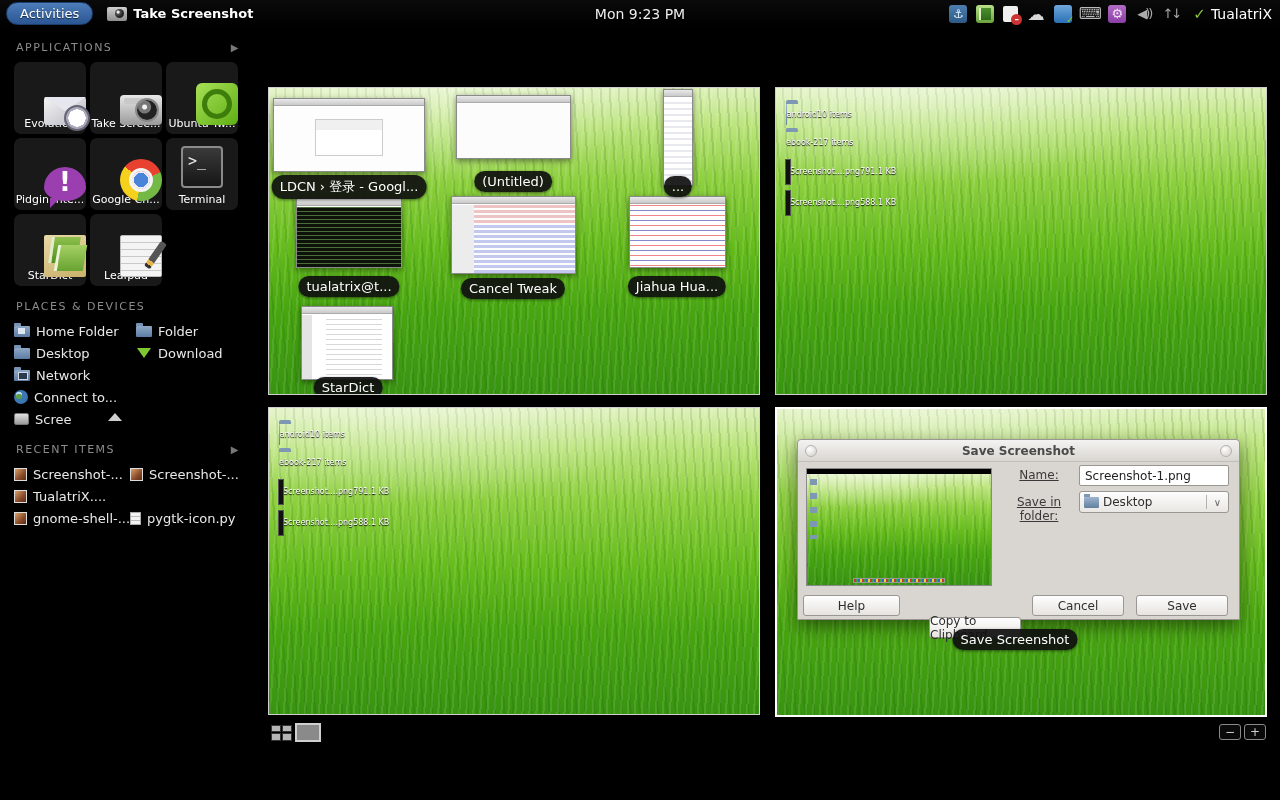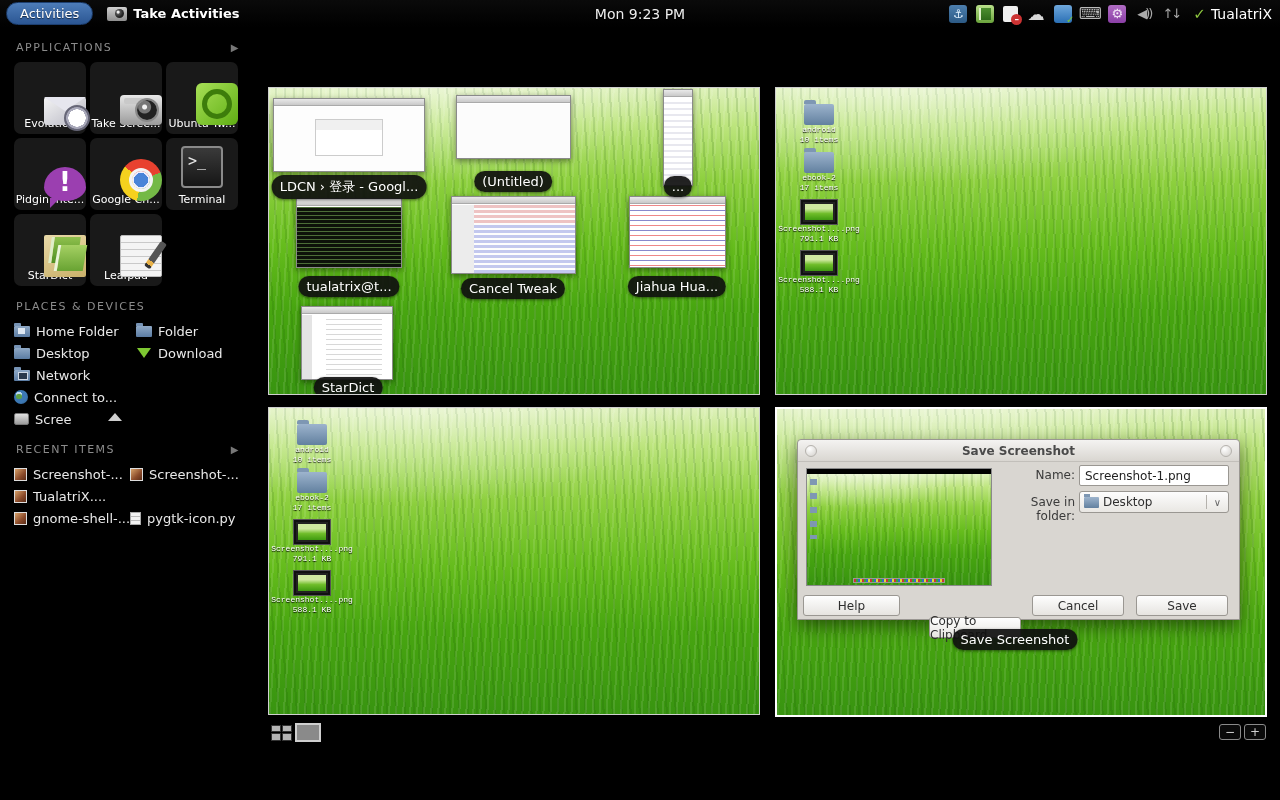--- a/index.html
+++ b/index.html
@@ -117,21 +117,21 @@
   .bd-tweak { background:repeating-linear-gradient(180deg,#c3c8ee 0 3px,#fdfdfd 3px 5px); border-left:22px solid #ececec; }
   .bd-tweak::before { content:""; position:absolute; left:0; top:0; right:0; height:26%;
     background:repeating-linear-gradient(180deg,#eec3c3 0 3px,#fdfdfd 3px 5px); }
   .bd-chat { background:repeating-linear-gradient(180deg,#e88 0 1px,#fff 1px 5px,#88c 5px 6px,#fff 6px 10px); }
   .bd-doc { background:#fff; border-left:10px solid #e4e4e4;
     background-image:repeating-linear-gradient(180deg, transparent 0 4px, #d8d8d8 4px 5px); background-size:70% 100%; background-position:60% 0; background-repeat:no-repeat; }
   .wlabel { position:absolute; transform:translateX(-50%); background:rgba(15,15,15,.92); color:#fff;
     font-size:13px; padding:3px 8px; border-radius:14px; white-space:nowrap; box-shadow:0 1px 3px rgba(0,0,0,.5); }
 
   .dicons { position:absolute; left:10px; top:16px; width:66px; display:flex; flex-direction:column; gap:7px; }
-  .ditem { display:flex; flex-direction:column; align-items:center;font-family:Liberation Mono, monospace; }
+  .ditem { display:flex; flex-direction:row; align-items:center; }
   .dfold { width:30px; height:21px; background:linear-gradient(#9db4cd,#62809f); border-radius:2px; position:relative; }
   .dfold::before { content:""; position:absolute; left:0; top:-4px; width:12px; height:4px; background:#7e97b3; border-radius:2px 2px 0 0; }
   .dshot { width:36px; height:24px; background:#222; border:2px solid #111; box-shadow:0 0 0 1px #555; position:relative; }
   .dshot::after { content:""; position:absolute; inset:2px; background:linear-gradient(180deg,#cfe9a0 0 30%,#6fbd2a 60%,#3f9a10); }
   .dlab { font-size:8px; color:#fff; text-shadow:0 1px 1px #000; line-height:1.25; text-align:center; white-space:nowrap; }
 
   
   #dialog { position:absolute; left:20px; top:30px; width:443px; height:181px; background:#d9d6d1;
     border:1px solid #9a9792; border-radius:4px 4px 0 0; box-shadow:0 6px 18px rgba(0,0,0,.5); font-size:12px; color:#2e2e2e; }
   #dlg-tb { height:22px; background:linear-gradient(#f4f3f1,#d9d6d1); border-bottom:1px solid #c2bfba; border-radius:4px 4px 0 0;
@@ -139,21 +139,21 @@
   .tbdot { position:absolute; top:5px; width:12px; height:12px; border-radius:50%; background:radial-gradient(circle at 35% 30%, #fff, #d2cfca); border:1px solid #b5b2ad; }
   .tbdot.l { left:7px; } .tbdot.r { right:7px; }
   #dlg-preview { position:absolute; left:8px; top:28px; width:186px; height:118px; border:1px solid #8a8a8a; background:#fff; }
   #dlg-preview .mini-top { height:5px; background:#000; }
   #dlg-preview .mini-grass { position:absolute; left:0; right:0; top:5px; bottom:0; }
   #dlg-preview .mini-dock { position:absolute; left:25%; bottom:2px; width:50%; height:5px; background:#ddd; border:1px solid #999;
     background-image:repeating-linear-gradient(90deg,#c33 0 2px,#3a3 2px 4px,#36c 4px 6px,#dd3 6px 8px); }
   #dlg-preview .mini-icons { position:absolute; left:3px; top:10px; width:7px; height:60px;
     background:repeating-linear-gradient(180deg,#7e97b3 0 6px,transparent 6px 14px); }
   .frow { position:absolute; left:205px; width:230px; display:flex; align-items:center; }
-  .flabel { width:72px; text-align:right; color:#3a3a3a; }
+  .flabel { width:72px; text-align:center; color:#3a3a3a;text-decoration:underline; }
   .frow.r2 .flabel { width:72px; }
   #name-input { position:absolute; left:281px; top:25px; width:150px; height:21px; background:#fff; border:1px solid #9a9792;
     border-radius:2px; font-size:12px; font-family:inherit; padding:0 5px; color:#222; }
   #folder-combo { position:absolute; left:281px; top:51px; width:150px; height:22px; background:linear-gradient(#fdfdfd,#e9e7e3);
     border:1px solid #9a9792; border-radius:3px; display:flex; align-items:center; gap:4px; padding:0 4px; }
   #folder-combo .sep { margin-left:auto; width:1px; height:14px; background:#b5b2ad; }
   #folder-combo .chev { color:#666; font-size:10px; padding:0 3px; }
   .minifold { width:15px; height:11px; background:linear-gradient(#9db4cd,#62809f); border-radius:1px; position:relative; }
   .minifold::before { content:""; position:absolute; left:0; top:-3px; width:6px; height:3px; background:#7e97b3; }
   .dbtn { position:absolute; top:155px; height:21px; background:linear-gradient(#fefefe,#e6e4e0); border:1px solid #9a9792;
@@ -170,21 +170,21 @@
 </style>
 </head>
 <body>
 
 <div id="stage">
 
   <div id="topbar">
     <div class="activities">Activities</div>
     <div class="appchip">
       <span class="cam-mini"></span>
-      <span>Take Activities</span>
+      <span>Take Screenshot</span>
     </div>
     <div id="clock">Mon  9:23 PM</div>
     <div id="tray">
       <span class="tico anchor">⚓</span>
       <span class="tico book"></span>
       <span class="tico notes"></span>
       <span class="tico cloud">☁</span>
       <span class="tico dropbox"></span>
       <span class="tico keyb">⌨</span>
       <span class="tico gear">⚙</span>

